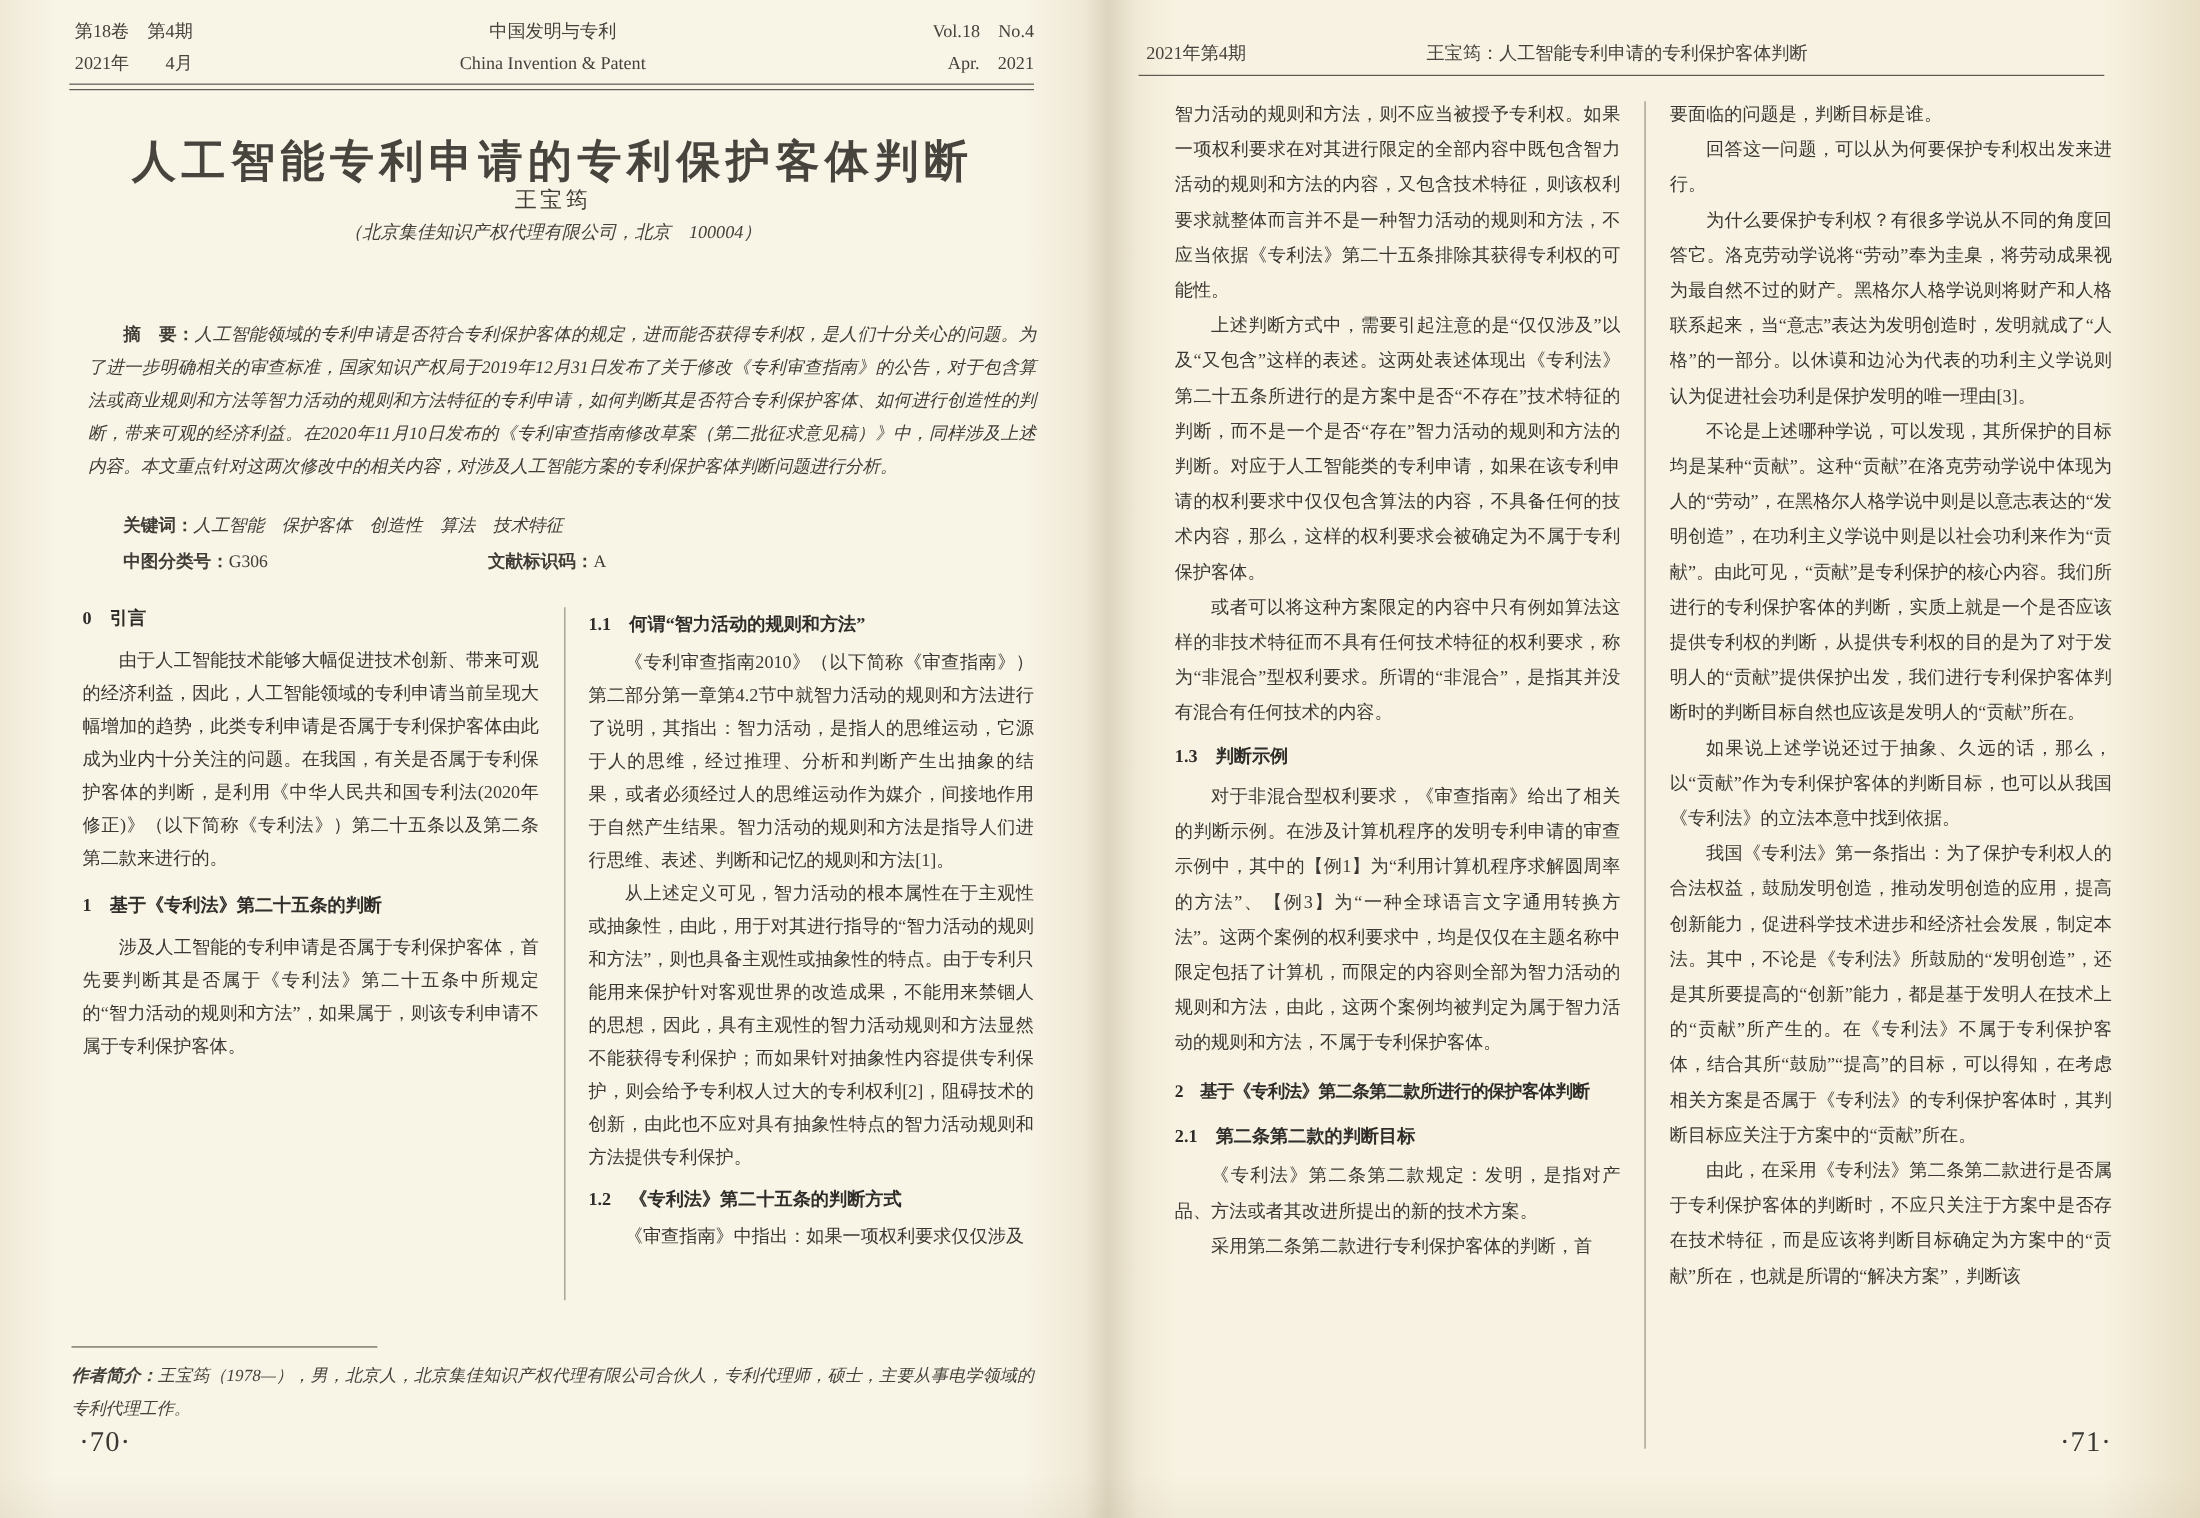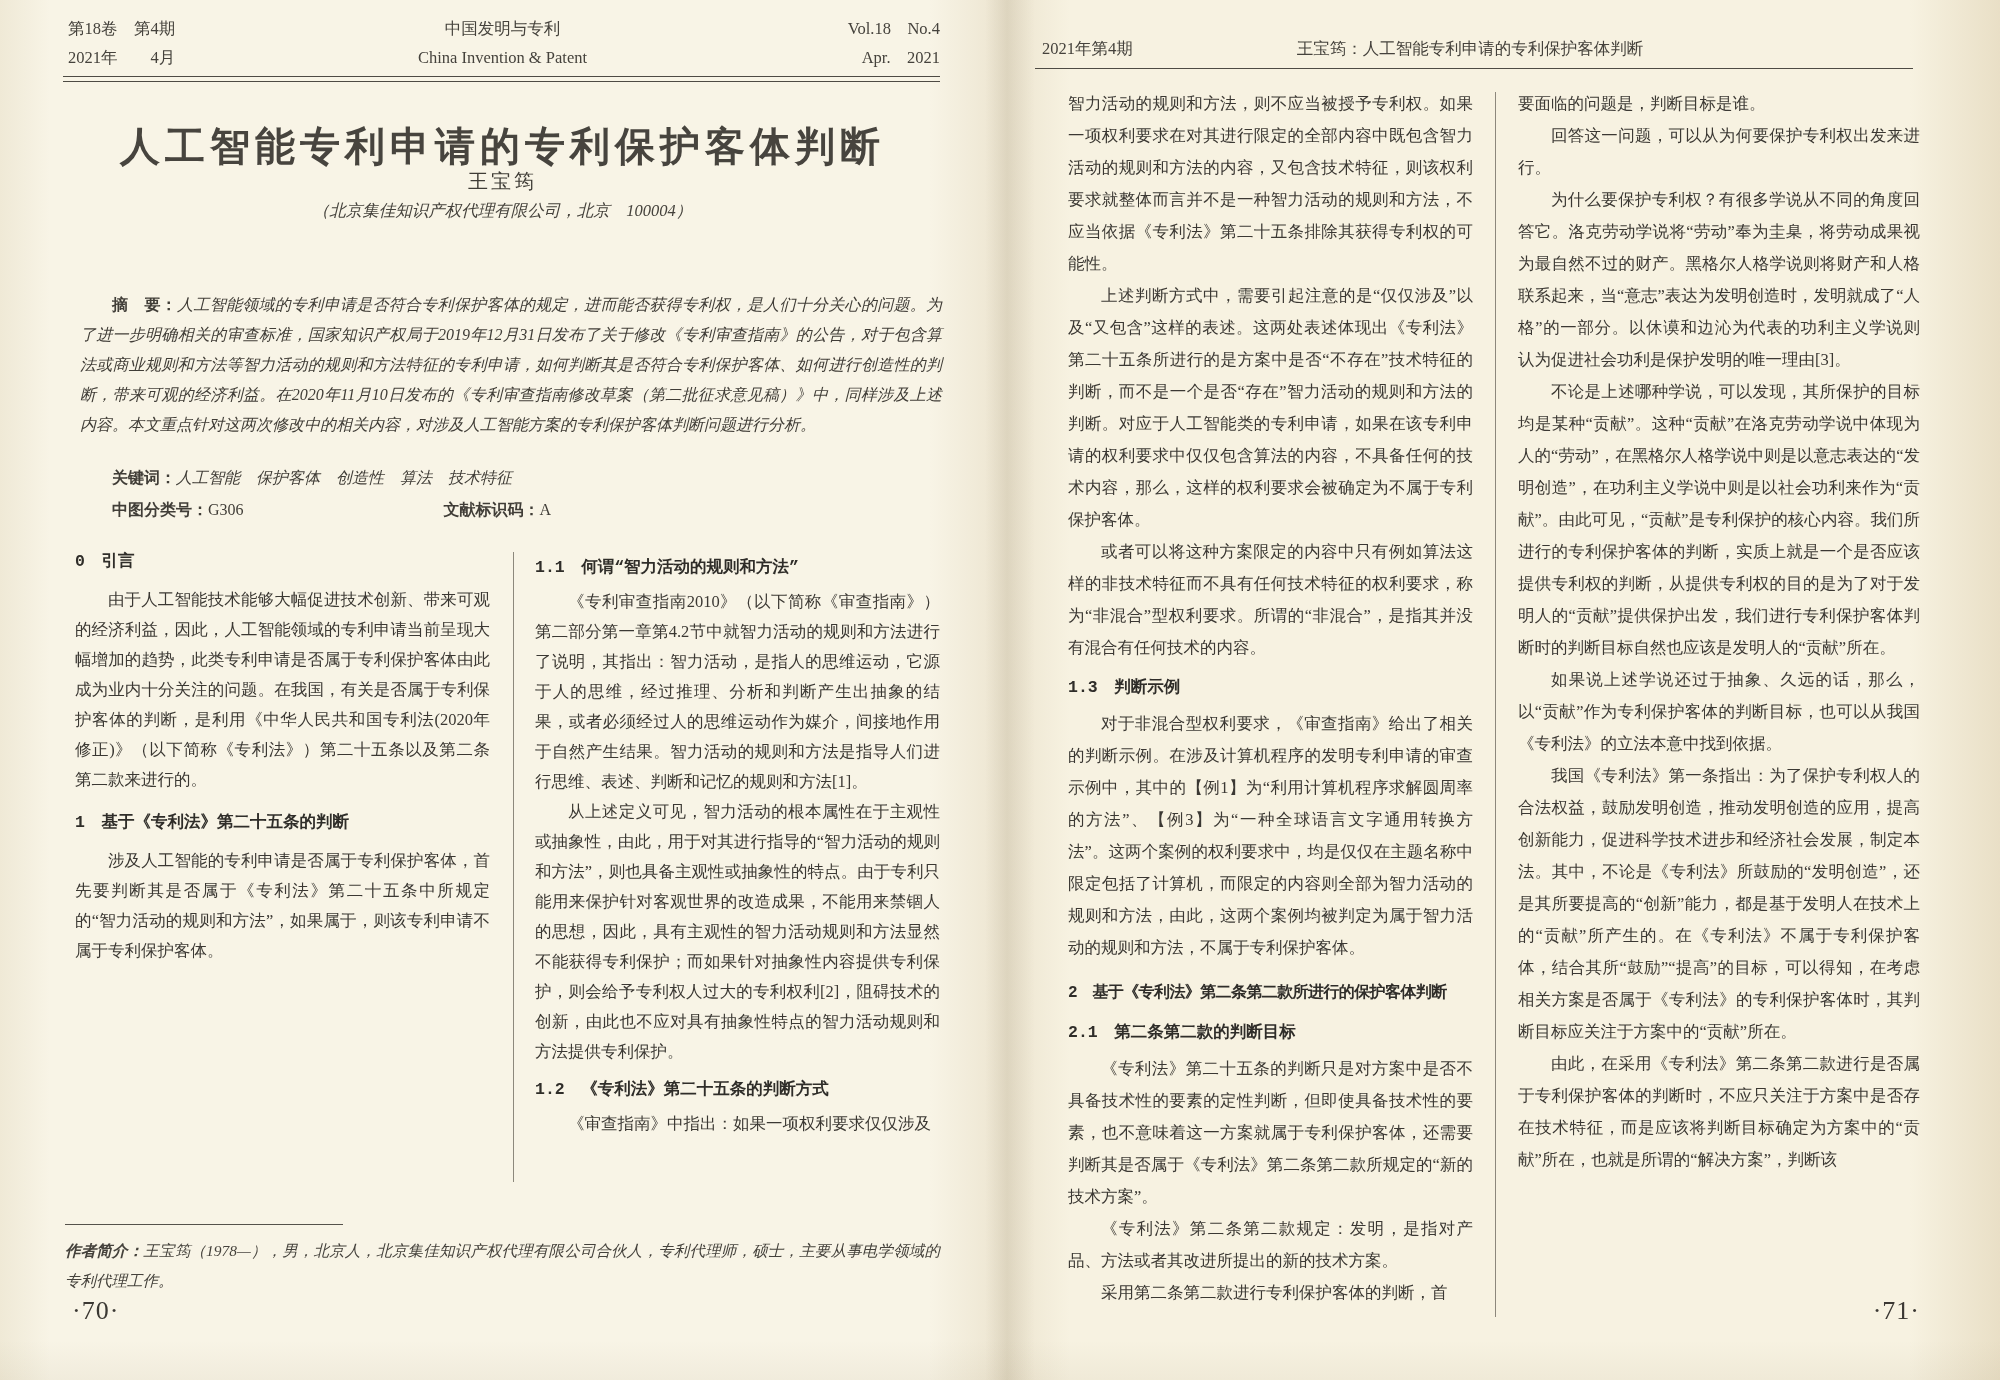--- a/index.html
+++ b/index.html
@@ -61,21 +61,21 @@
   #col-l1{left:75px;width:415px;}
   #col-l2{left:535px;width:405px;}
   #col-r1{left:1068px;width:405px;}
   #col-r2{left:1518px;width:402px;}
   .col-divider{position:absolute;width:0;border-left:1.2px solid #8d887c;}
   #div-left{left:513px;top:552px;height:630px;}
   #div-right{left:1495px;top:92px;height:1225px;}
   .para{margin:0;text-indent:2em;}
   .para.cont{text-indent:0;}
   .sec-h,.sub-h{
-    font-family:Liberation Mono, monospace;
+    font-family:Liberation Serif, serif;
     font-weight:700;font-size:16.5px;color:#2f2d29;text-indent:0;text-align:left;
   }
   .sec-h{margin:13px 0 8px;}
   .sub-h{margin:8px 0 4px;}
   .sec-h.first{margin-top:2px;}
   .sec-h.tight{letter-spacing:-0.6px;font-size:16px;}
   
   .fn-rule{position:absolute;left:65px;top:1224px;width:278px;border-top:1.4px solid #55524b;}
   .fn-text{
     position:absolute;left:65px;top:1236px;width:875px;
@@ -148,21 +148,20 @@
   <div class="rule-single"></div>
 
   <div id="col-r1" class="col rp">
     <p class="para cont">智力活动的规则和方法，则不应当被授予专利权。如果一项权利要求在对其进行限定的全部内容中既包含智力活动的规则和方法的内容，又包含技术特征，则该权利要求就整体而言并不是一种智力活动的规则和方法，不应当依据《专利法》第二十五条排除其获得专利权的可能性。</p>
     <p class="para">上述判断方式中，需要引起注意的是“仅仅涉及”以及“又包含”这样的表述。这两处表述体现出《专利法》第二十五条所进行的是方案中是否“不存在”技术特征的判断，而不是一个是否“存在”智力活动的规则和方法的判断。对应于人工智能类的专利申请，如果在该专利申请的权利要求中仅仅包含算法的内容，不具备任何的技术内容，那么，这样的权利要求会被确定为不属于专利保护客体。</p>
     <p class="para">或者可以将这种方案限定的内容中只有例如算法这样的非技术特征而不具有任何技术特征的权利要求，称为“非混合”型权利要求。所谓的“非混合”，是指其并没有混合有任何技术的内容。</p>
     <h3 class="sub-h">1.3　判断示例</h3>
     <p class="para">对于非混合型权利要求，《审查指南》给出了相关的判断示例。在涉及计算机程序的发明专利申请的审查示例中，其中的【例1】为“利用计算机程序求解圆周率的方法”、【例3】为“一种全球语言文字通用转换方法”。这两个案例的权利要求中，均是仅仅在主题名称中限定包括了计算机，而限定的内容则全部为智力活动的规则和方法，由此，这两个案例均被判定为属于智力活动的规则和方法，不属于专利保护客体。</p>
     <h2 class="sec-h tight">2　基于《专利法》第二条第二款所进行的保护客体判断</h2>
     <h3 class="sub-h">2.1　第二条第二款的判断目标</h3>
-    <p class="para">《专利法》第二十五条的判断只是对方案中是否不具备技术性的要素的定性判断，但即使具备技术性的要素，也不意味着这一方案就属于专利保护客体，还需要判断其是否属于《专利法》第二条第二款所规定的“新的技术方案”。</p>
     <p class="para">《专利法》第二条第二款规定：发明，是指对产品、方法或者其改进所提出的新的技术方案。</p>
     <p class="para">采用第二条第二款进行专利保护客体的判断，首</p>
   </div>
 
   <div id="div-right" class="col-divider"></div>
 
   <div id="col-r2" class="col rp">
     <p class="para cont">要面临的问题是，判断目标是谁。</p>
     <p class="para">回答这一问题，可以从为何要保护专利权出发来进行。</p>
     <p class="para">为什么要保护专利权？有很多学说从不同的角度回答它。洛克劳动学说将“劳动”奉为圭臬，将劳动成果视为最自然不过的财产。黑格尔人格学说则将财产和人格联系起来，当“意志”表达为发明创造时，发明就成了“人格”的一部分。以休谟和边沁为代表的功利主义学说则认为促进社会功利是保护发明的唯一理由[3]。</p>

